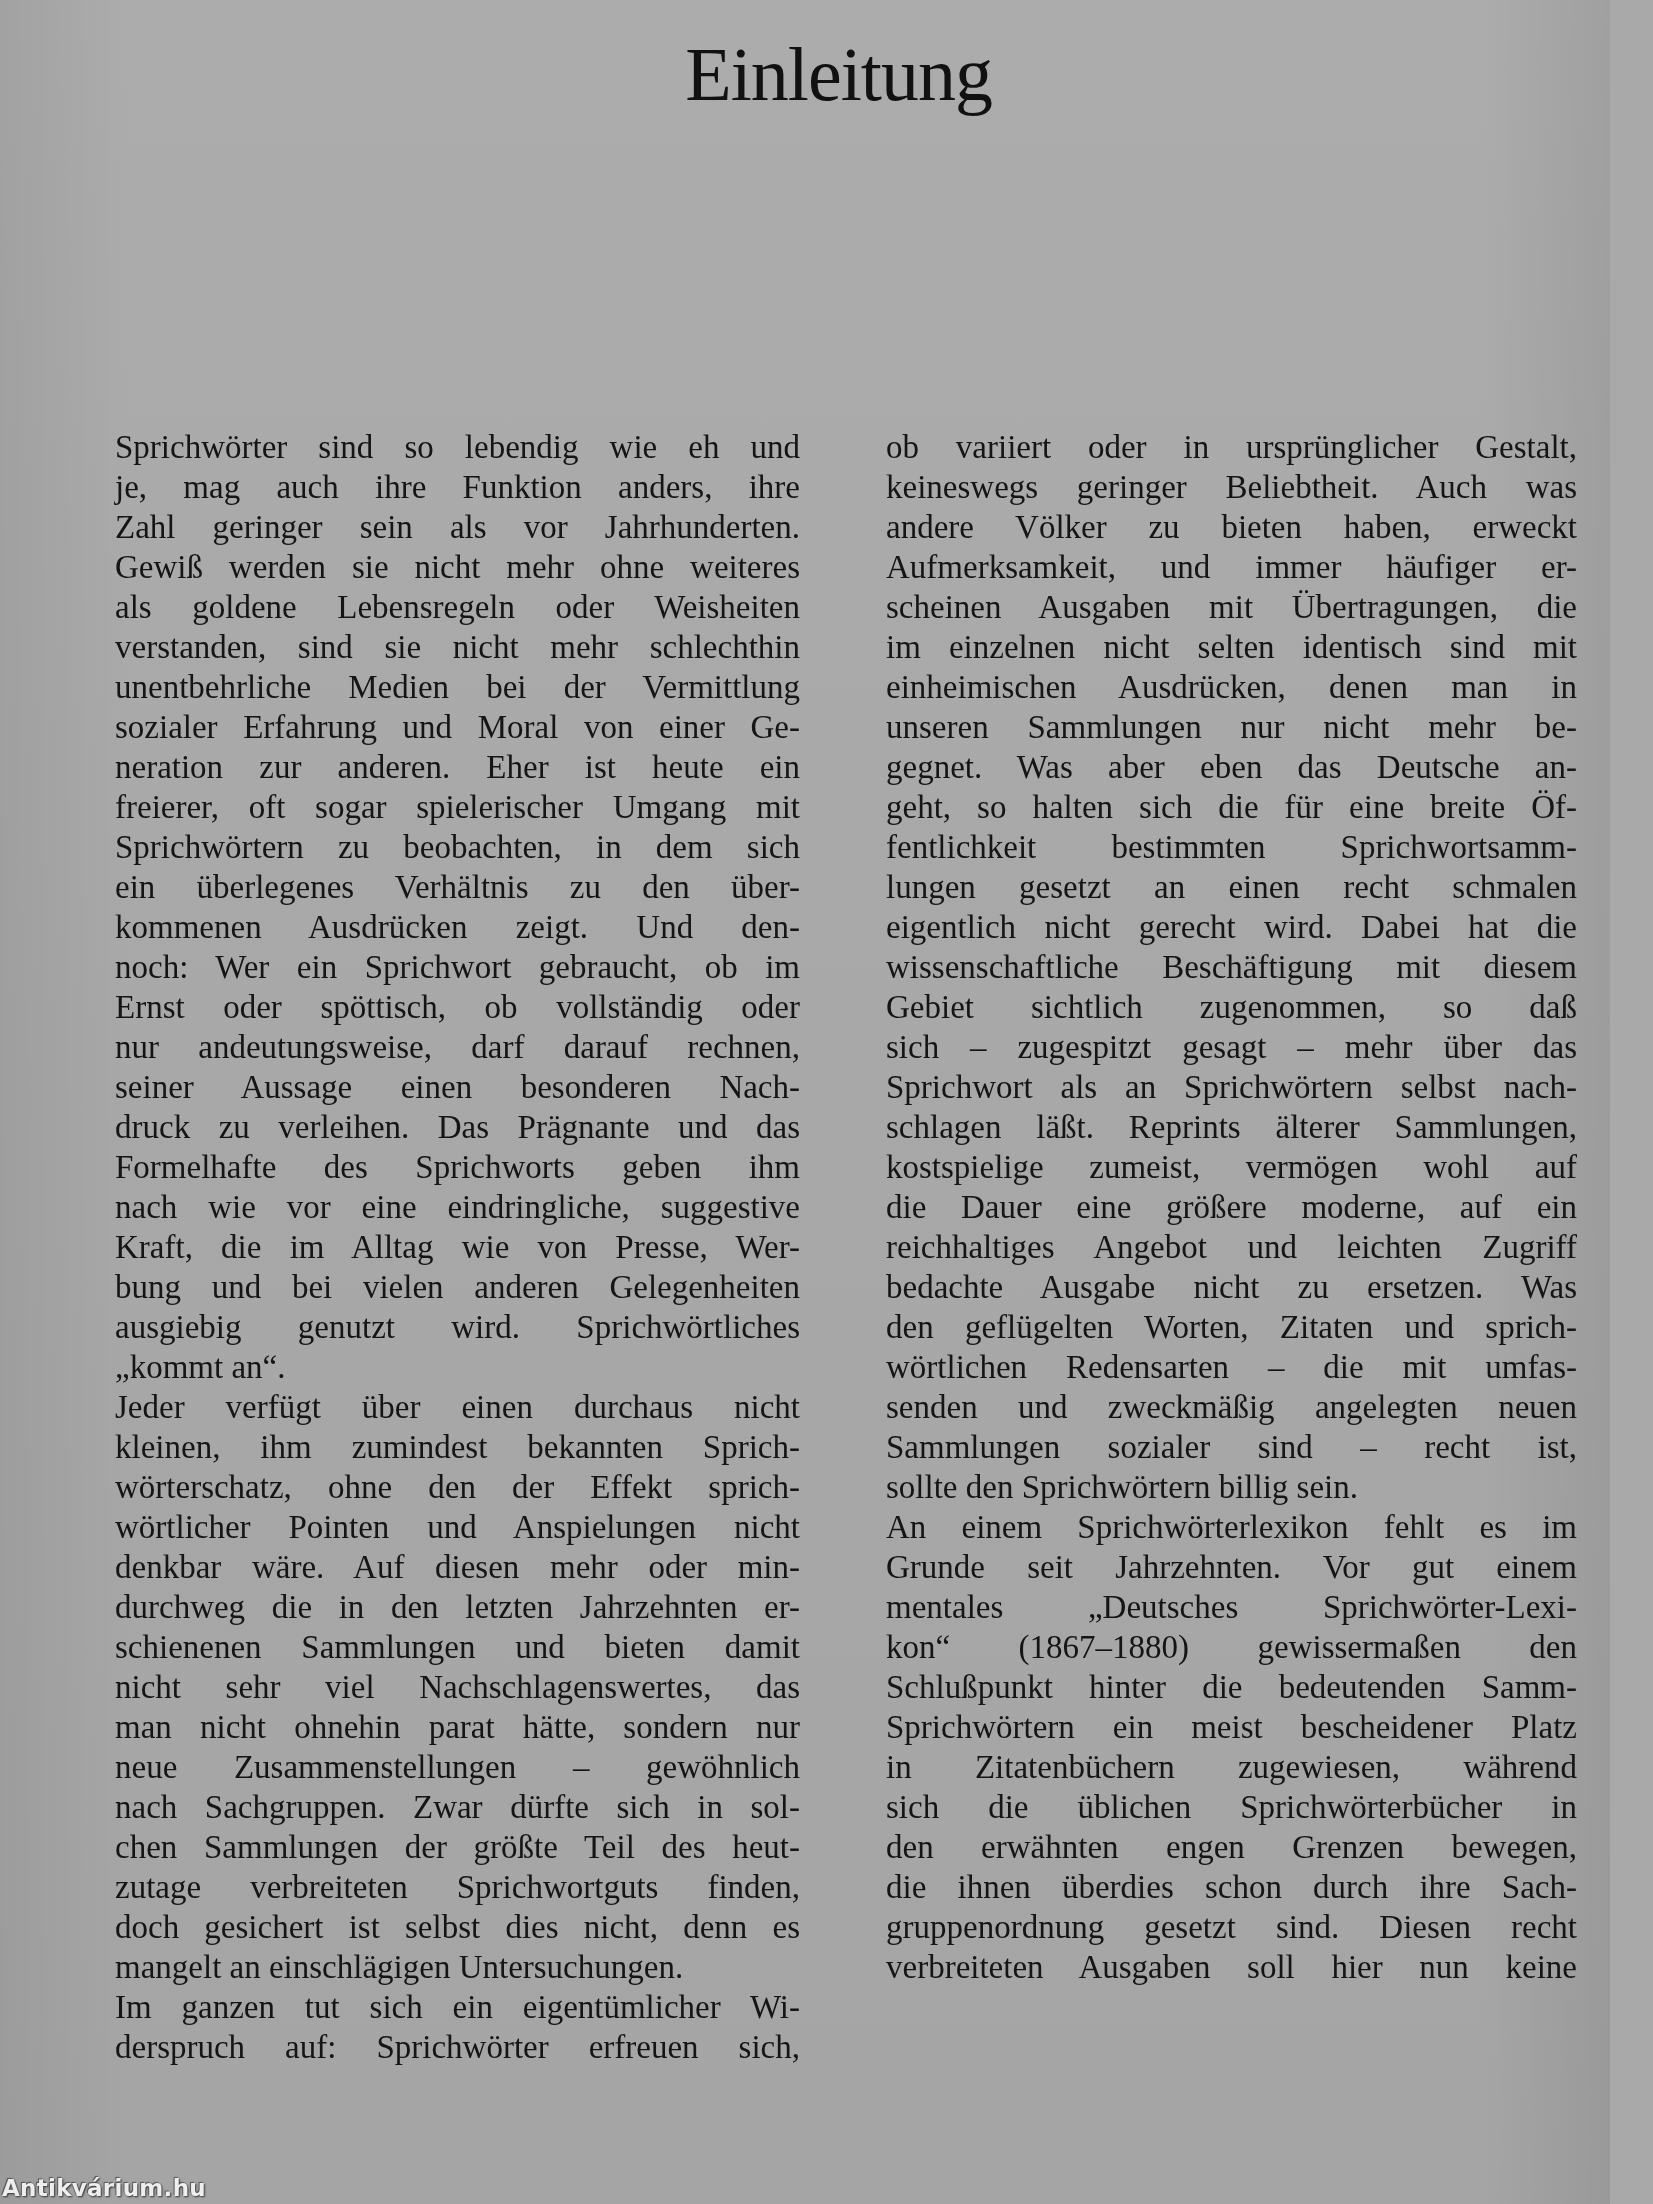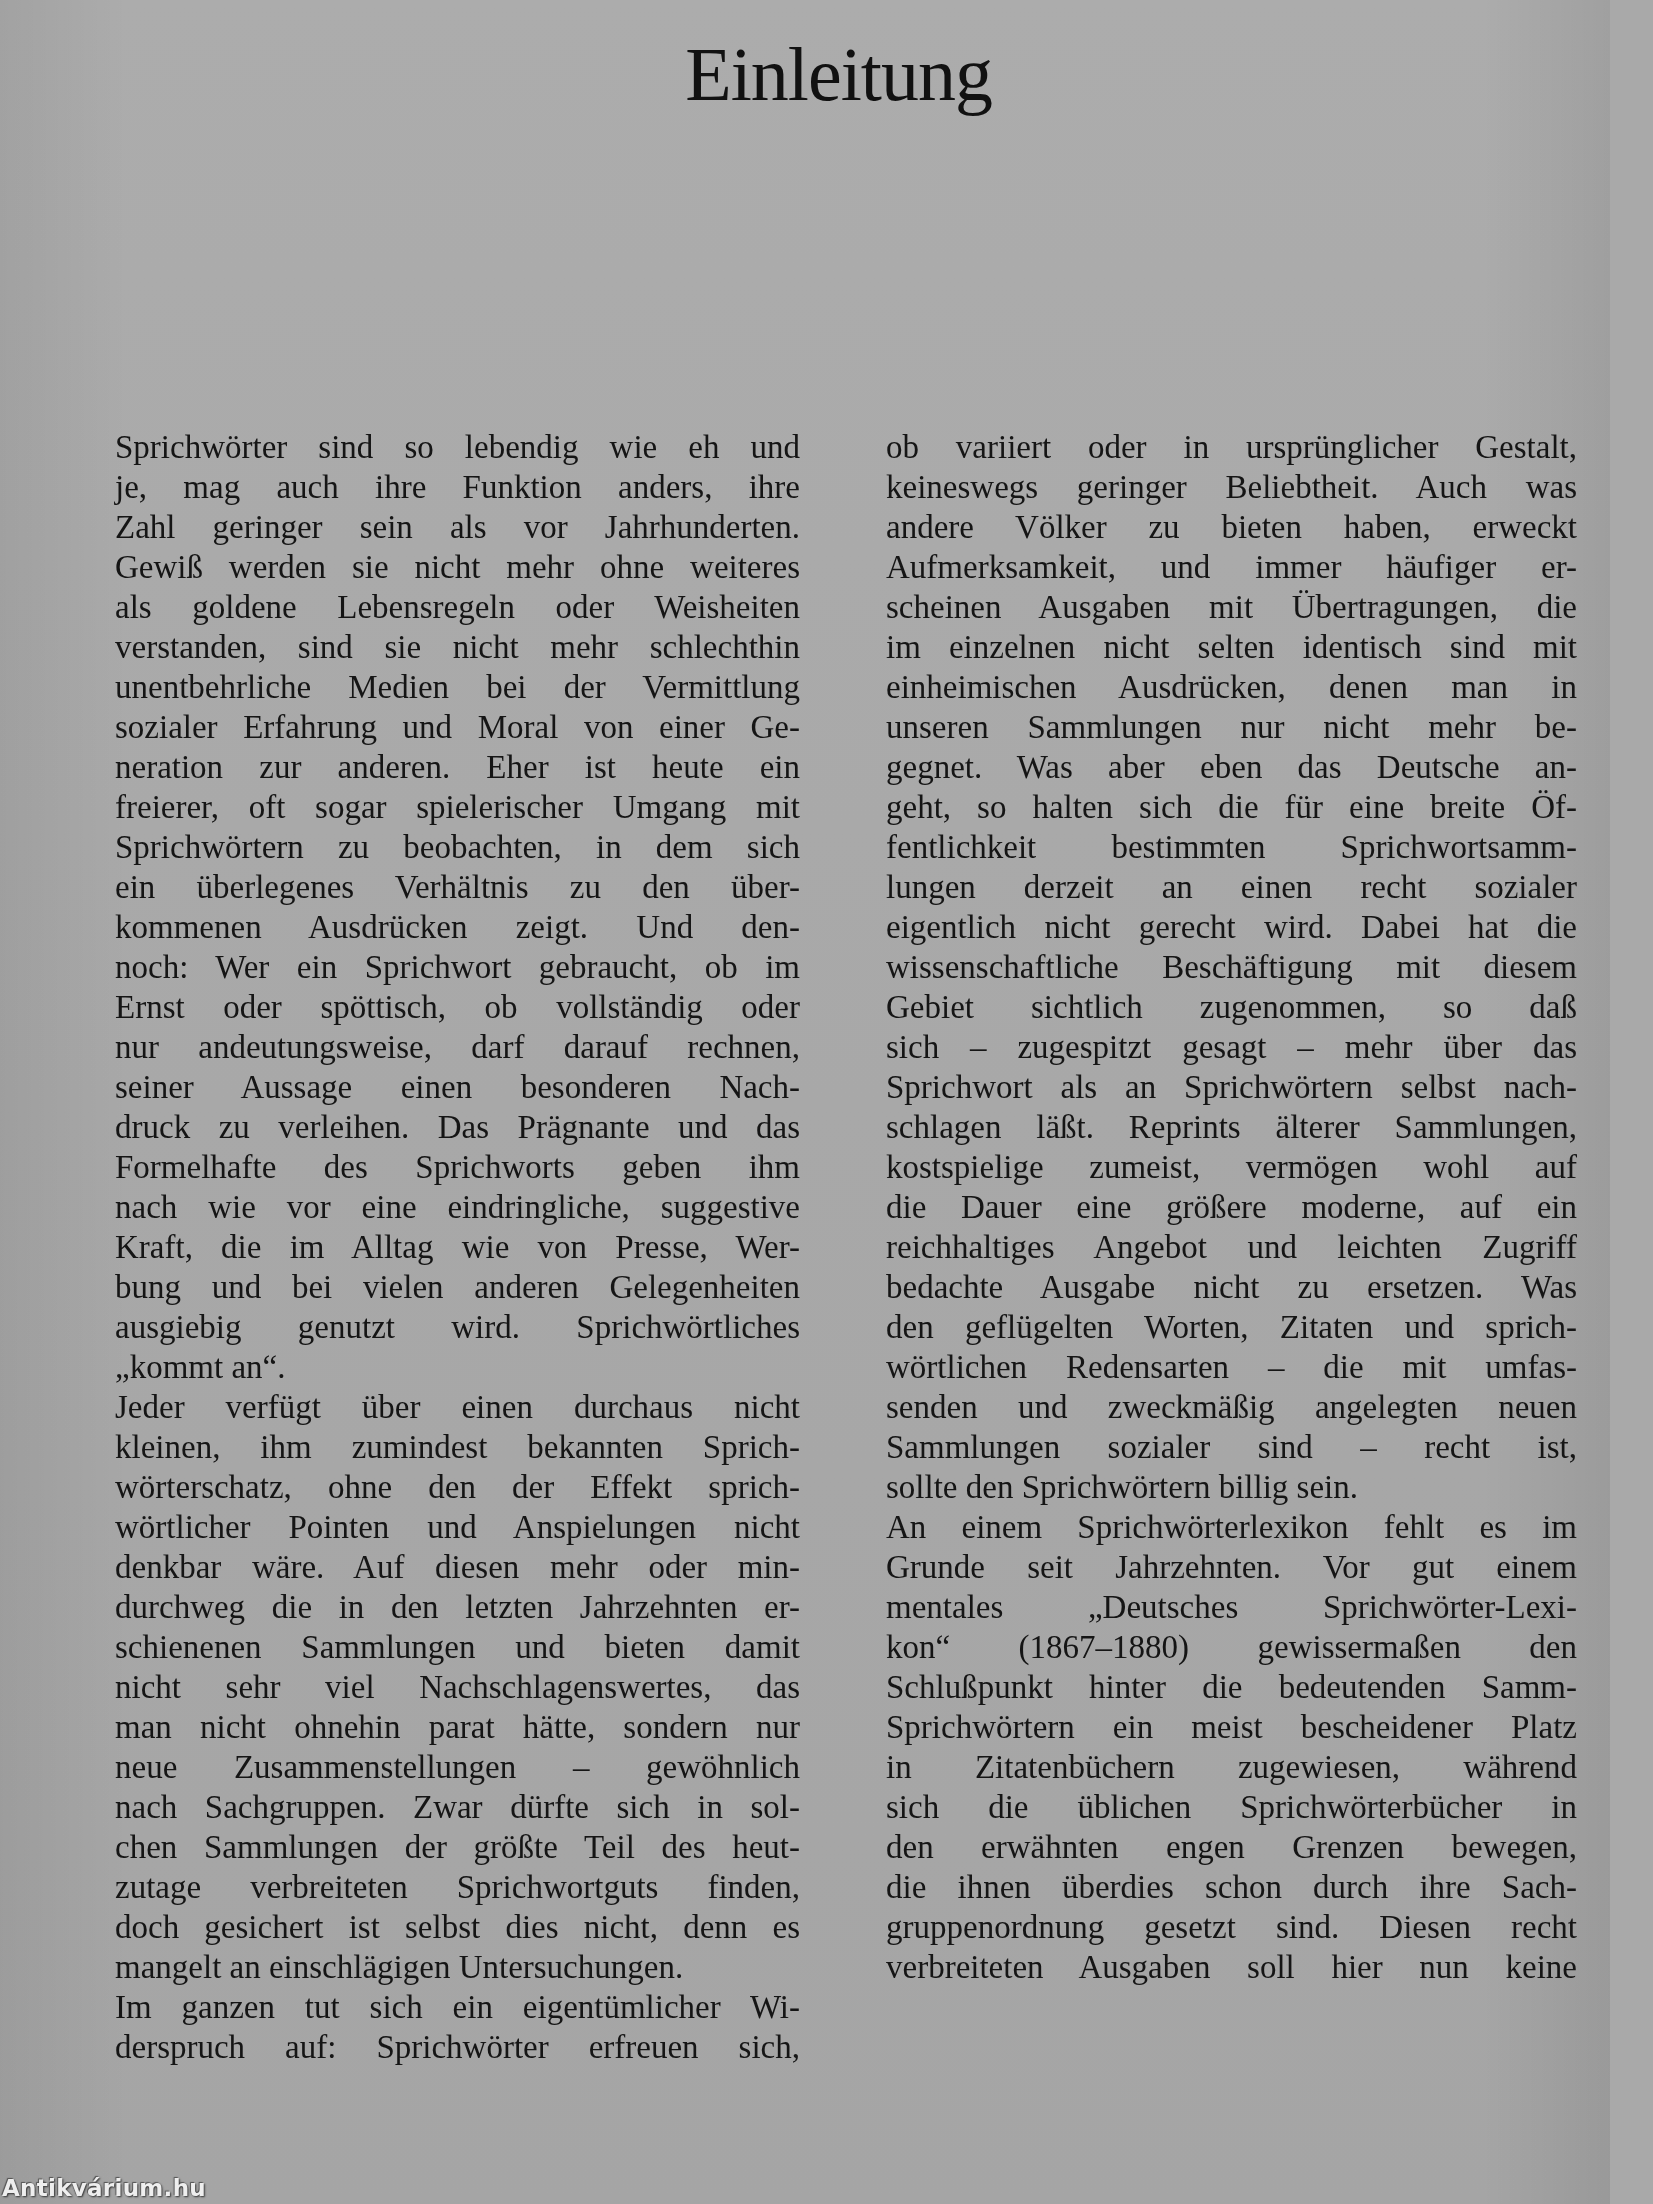--- a/index.html
+++ b/index.html
@@ -124,21 +124,21 @@
       <span class="line">keineswegs geringer Beliebtheit. Auch was</span>
       <span class="line">andere Völker zu bieten haben, erweckt</span>
       <span class="line">Aufmerksamkeit, und immer häufiger er-</span>
       <span class="line">scheinen Ausgaben mit Übertragungen, die</span>
       <span class="line">im einzelnen nicht selten identisch sind mit</span>
       <span class="line">einheimischen Ausdrücken, denen man in</span>
       <span class="line">unseren Sammlungen nur nicht mehr be-</span>
       <span class="line">gegnet. Was aber eben das Deutsche an-</span>
       <span class="line">geht, so halten sich die für eine breite Öf-</span>
       <span class="line">fentlichkeit bestimmten Sprichwortsamm-</span>
-      <span class="line">lungen derzeit an einen recht sozialer</span>
+      <span class="line">lungen gesetzt an einen recht schmalen</span>
       <span class="line">eigentlich nicht gerecht wird. Dabei hat die</span>
       <span class="line">wissenschaftliche Beschäftigung mit diesem</span>
       <span class="line">Gebiet sichtlich zugenommen, so daß</span>
       <span class="line">sich – zugespitzt gesagt – mehr über das</span>
       <span class="line">Sprichwort als an Sprichwörtern selbst nach-</span>
       <span class="line">schlagen läßt. Reprints älterer Sammlungen,</span>
       <span class="line">kostspielige zumeist, vermögen wohl auf</span>
       <span class="line">die Dauer eine größere moderne, auf ein</span>
       <span class="line">reichhaltiges Angebot und leichten Zugriff</span>
       <span class="line">bedachte Ausgabe nicht zu ersetzen. Was</span>

